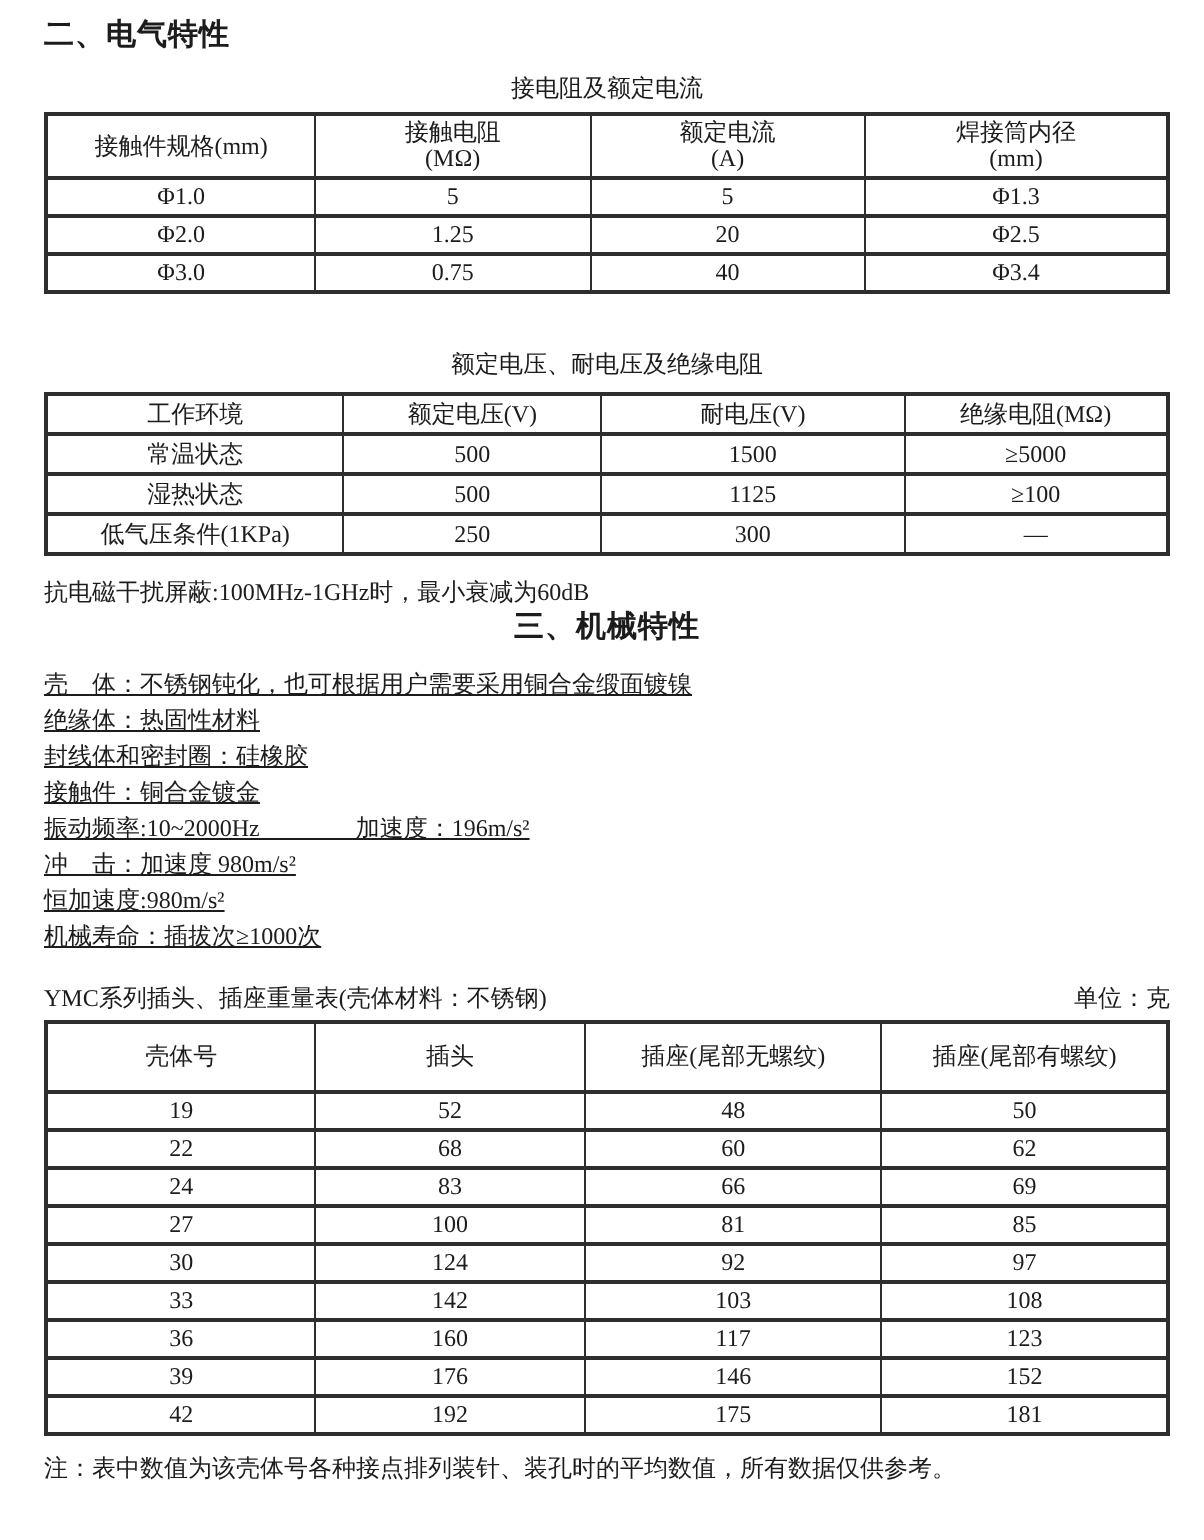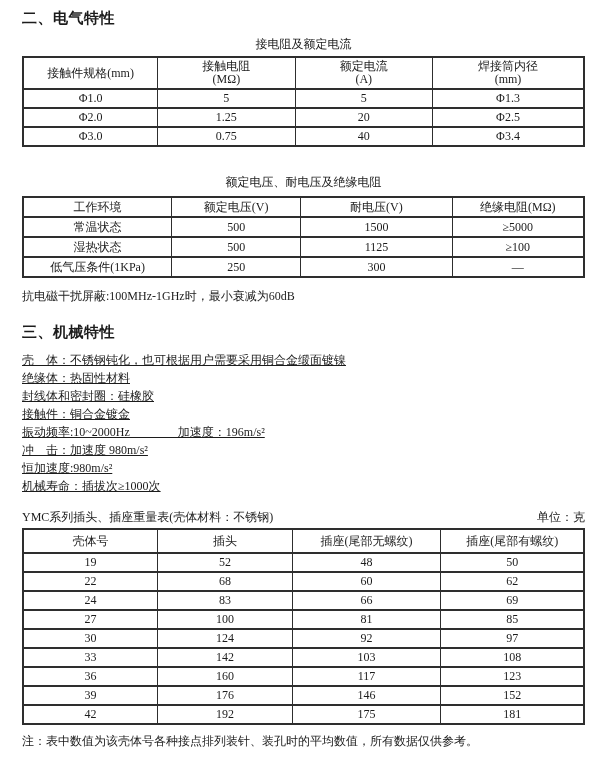--- a/index.html
+++ b/index.html
@@ -57,38 +57,38 @@
   .hdr-line{display:block;}
   .t2{margin-top:7px;}
   .t2 tr{height:20px;}
   .t2 .c1{width:26.5%;} .t2 .c2{width:23%;} .t2 .c3{width:27%;} .t2 .c4{width:23.5%;}
   .note-line{
     margin:10px 0 0 0;
     font-size:12px;
     line-height:16px;
     white-space:pre-wrap;
   }
-  .mech-heading{margin-top:18px;}
+  .mech-heading{text-align:center;}
   .mech-block{margin-top:9px;text-decoration:underline;}
   .mech-line{
     margin:0;
     font-size:12px;
     line-height:18px;
     white-space:pre-wrap;
   }
   .caption-row{
     margin-top:15px;
     display:flex;
     justify-content:space-between;
     align-items:flex-end;
     font-size:12px;
     line-height:15px;
   }
   .t3{margin-top:3px;}
-  .t3 thead tr{height:24px;}
+  .t3 thead tr{height:35px;}
   .t3 tbody tr{height:19px;}
   .t3 .c1{width:24%;} .t3 .c2{width:24%;} .t3 .c3{width:26.5%;} .t3 .c4{width:25.5%;}
   .footnote{
     margin:9px 0 0 0;
     font-size:12px;
     line-height:15px;
   }
 </style>
 </head>
 <body>

